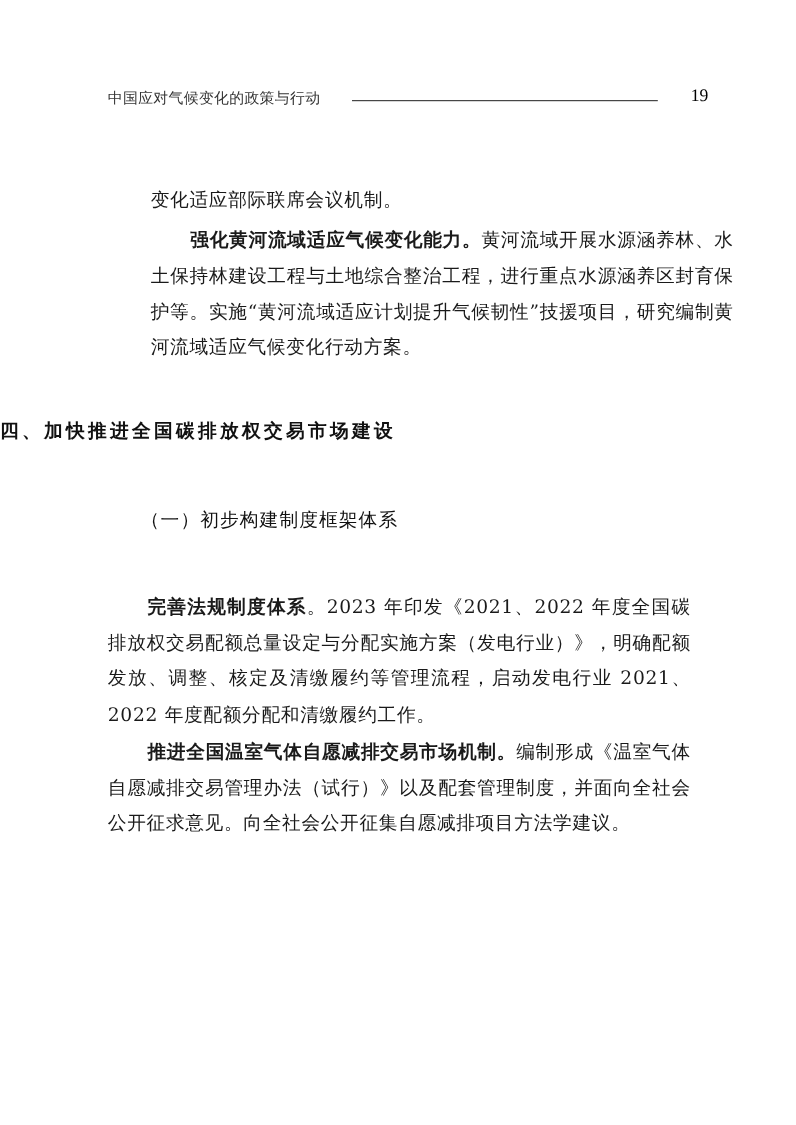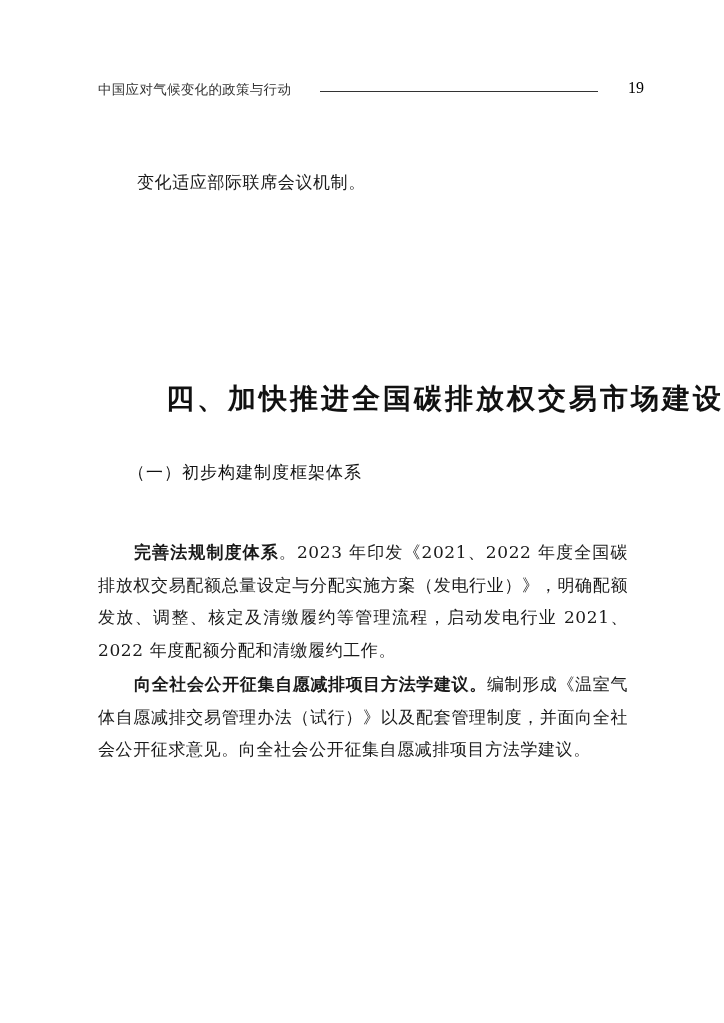--- a/index.html
+++ b/index.html
@@ -7,50 +7,53 @@
          font-family: "DejaVu Serif", "Liberation Serif", serif; color: #1a1a1a; }
   .header { position: absolute; top: 81px; left: 98px; right: 80px; height: 22px; }
   .header-title { position: absolute; left: 0; top: 0; font-family: "DejaVu Sans", "Liberation Sans", sans-serif;
                   font-size: 13.5px; color: #333; letter-spacing: 0.3px; }
   .header-rule { position: absolute; left: 222px; top: 10px; width: 278px; height: 0; border-top: 1px solid #333; }
   .page-number { position: absolute; right: 0; top: -2px; font-family: "Liberation Serif", serif; font-size: 16px; color: #000000; }
   .body-text { position: absolute; left: 98px; width: 530px; top: 166px; margin-left: 39px; }
   p { margin: 0; font-size: 17px; line-height: 32.5px; text-align: justify; letter-spacing: 0.6px; }
   p.indent { text-indent: 36px; }
   .bold { font-weight: bold; font-family: "DejaVu Sans", "Liberation Sans", sans-serif; }
-  .section-title { position: absolute; top: 380px; left: 0; width: 724px; text-align: right;
+  .section-title { position: absolute; top: 380px; left: 0; width: 724px; text-align: left;
                    font-family: Liberation Serif, serif; font-weight: bold;
-                   font-size: 28px; letter-spacing: 3px; color: #111; }
+                   font-size: 17px; letter-spacing: 3px; color: #111; }
   .subsection-title { position: absolute; top: 461px; left: 128px;
                       font-family: Liberation Sans, sans-serif; font-size: 17px; letter-spacing: 1px; color: #111; }
   .block2 { position: absolute; left: 98px; width: 530px; top: 536px; }
   .block3 { position: absolute; left: 98px; width: 530px; top: 668px; }
 </style>
 </head>
 <body>
 
 <div class="header">
   <span class="header-title">中国应对气候变化的政策与行动</span>
   <span class="header-rule"></span>
   <span class="page-number">19</span>
 </div>
 
 <div class="body-text">
   <p>
     <span>变化适应部际联席会议机制。</span>
   </p>
+  <p class="indent" style="margin-top:4px;">
+    <span class="bold">强化黄河流域适应气候变化能力。</span><span>黄河流域开展水源涵养林、水土保持林建设工程与土地综合整治工程，进行重点水源涵养区封育保护等。实施“黄河流域适应计划提升气候韧性”技援项目，研究编制黄河流域适应气候变化行动方案。</span>
+  </p>
 </div>
 
 <div class="section-title">四、加快推进全国碳排放权交易市场建设</div>
 
 <div class="subsection-title">（一）初步构建制度框架体系</div>
 
 <div class="block2">
   <p class="indent">
     <span class="bold">完善法规制度体系</span><span>。2023 年印发《2021、2022 年度全国碳排放权交易配额总量设定与分配实施方案（发电行业）》，明确配额发放、调整、核定及清缴履约等管理流程，启动发电行业 2021、2022 年度配额分配和清缴履约工作。</span>
   </p>
 </div>
 
 <div class="block3">
   <p class="indent">
-    <span class="bold">向全社会公开征集自愿减排项目方法学建议。</span><span>编制形成《温室气体自愿减排交易管理办法（试行）》以及配套管理制度，并面向全社会公开征求意见。向全社会公开征集自愿减排项目方法学建议。</span>
+    <span class="bold">推进全国温室气体自愿减排交易市场机制。</span><span>编制形成《温室气体自愿减排交易管理办法（试行）》以及配套管理制度，并面向全社会公开征求意见。向全社会公开征集自愿减排项目方法学建议。</span>
   </p>
 </div>
 
 </body></html>

